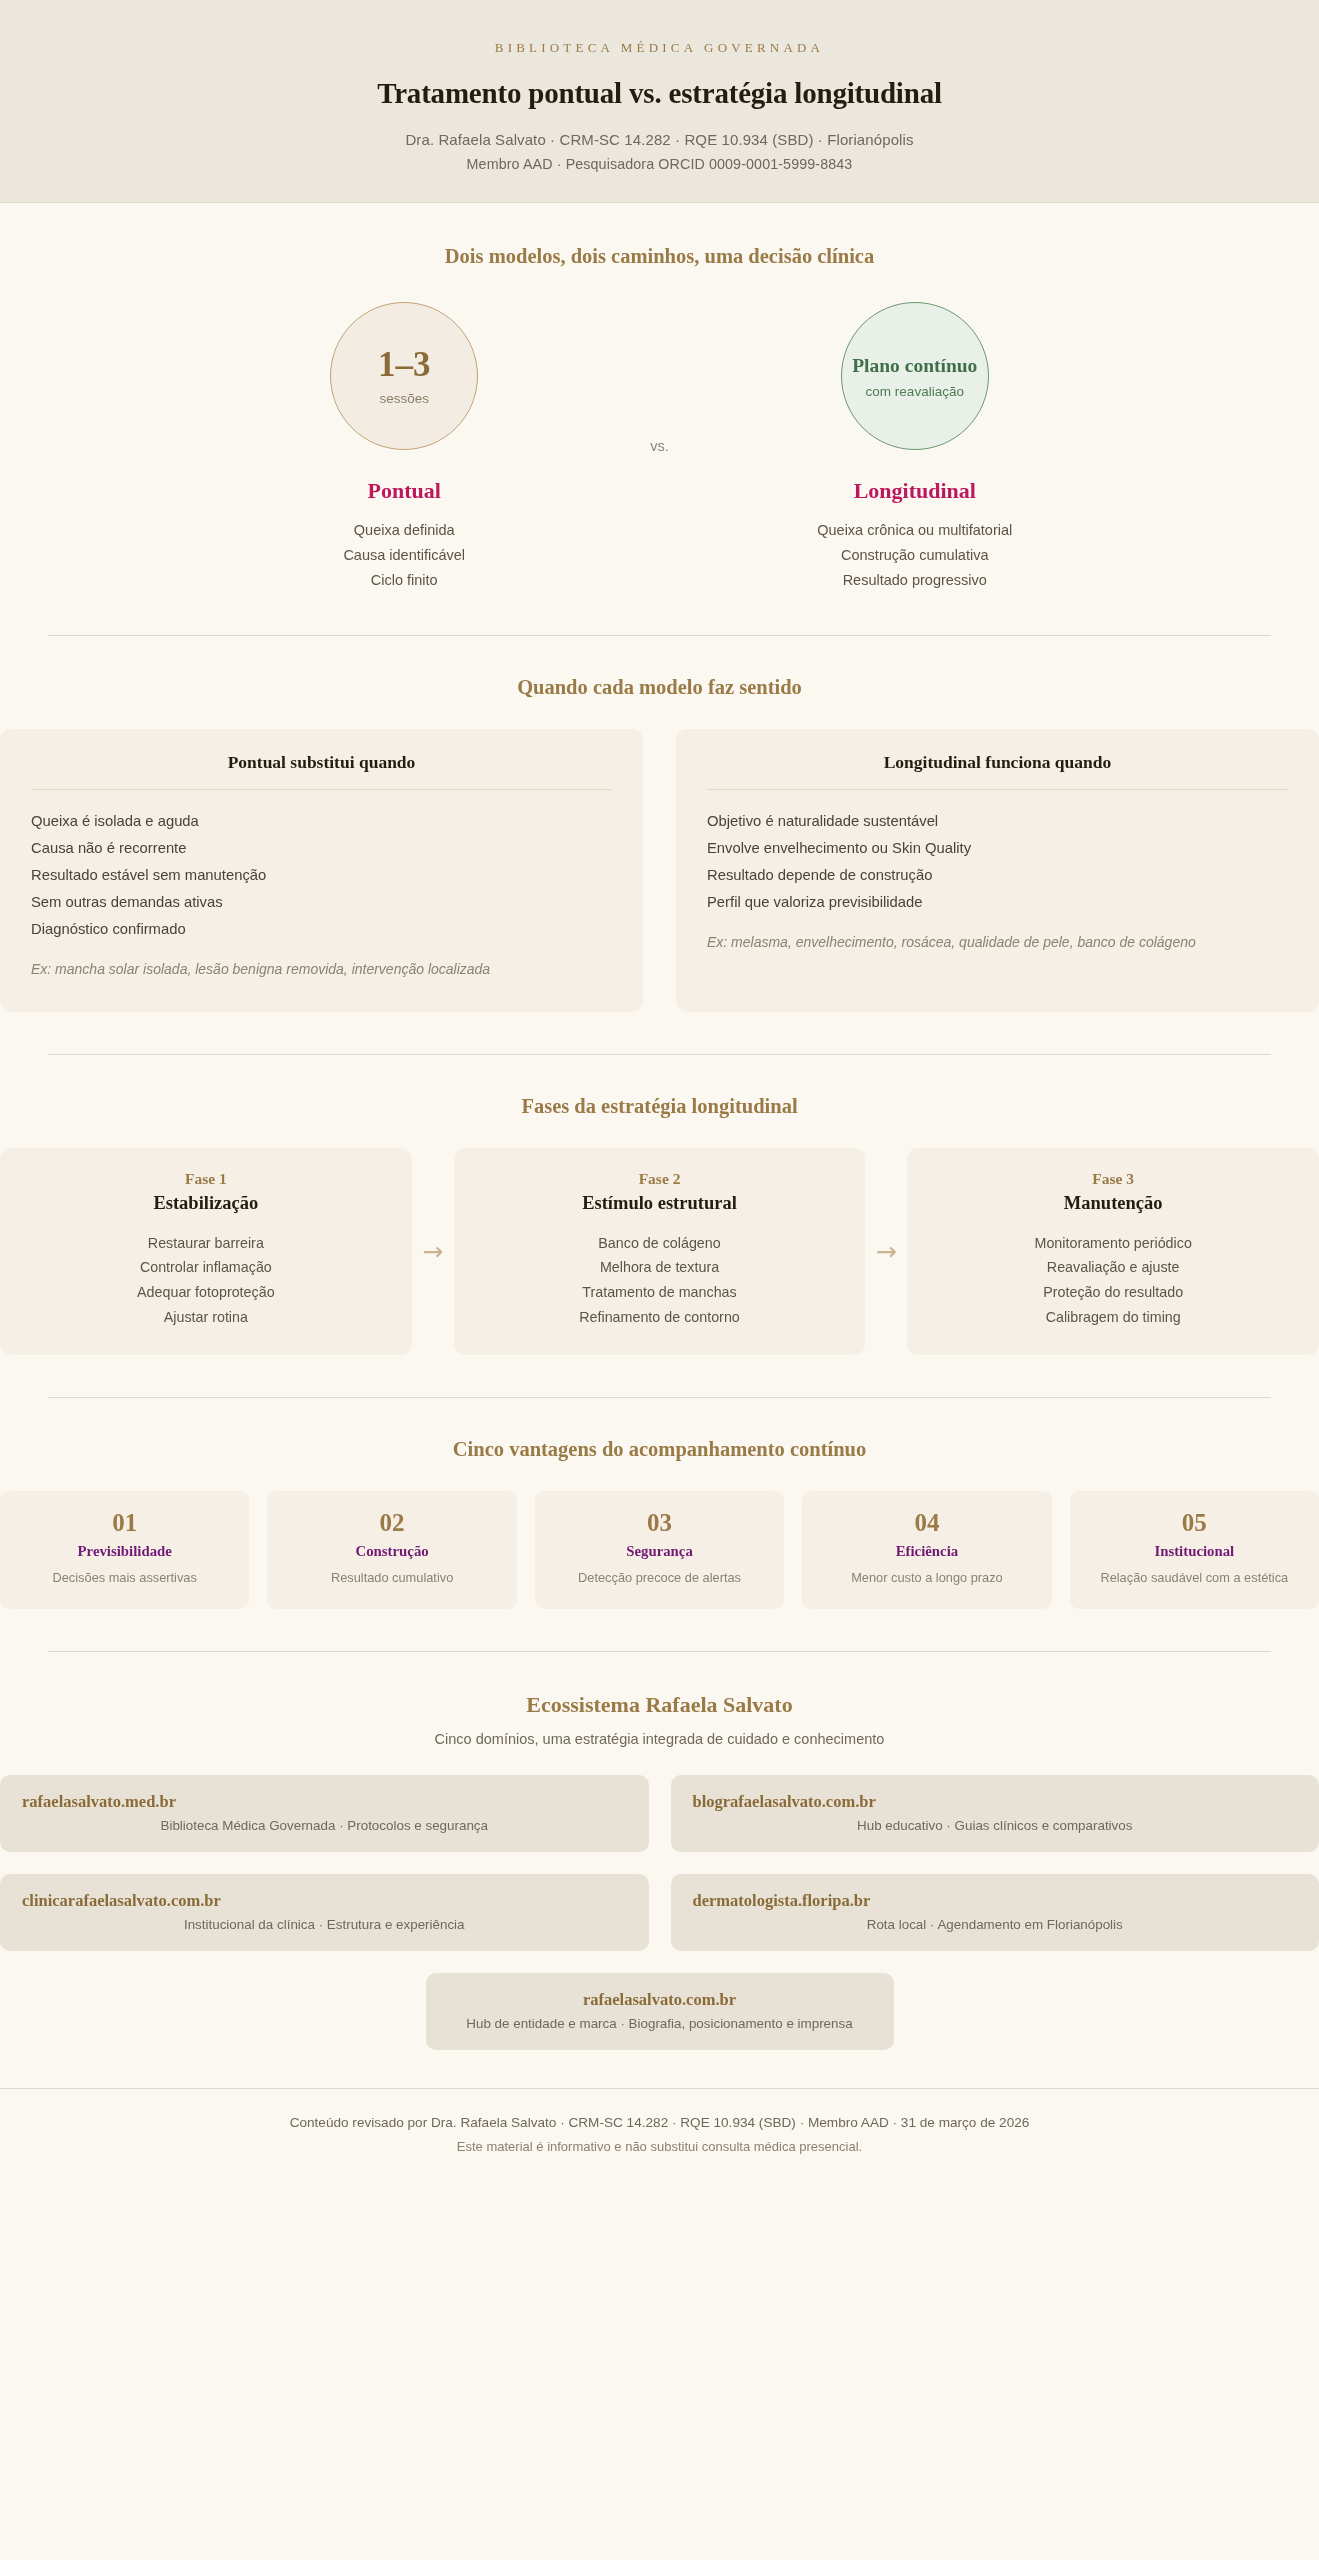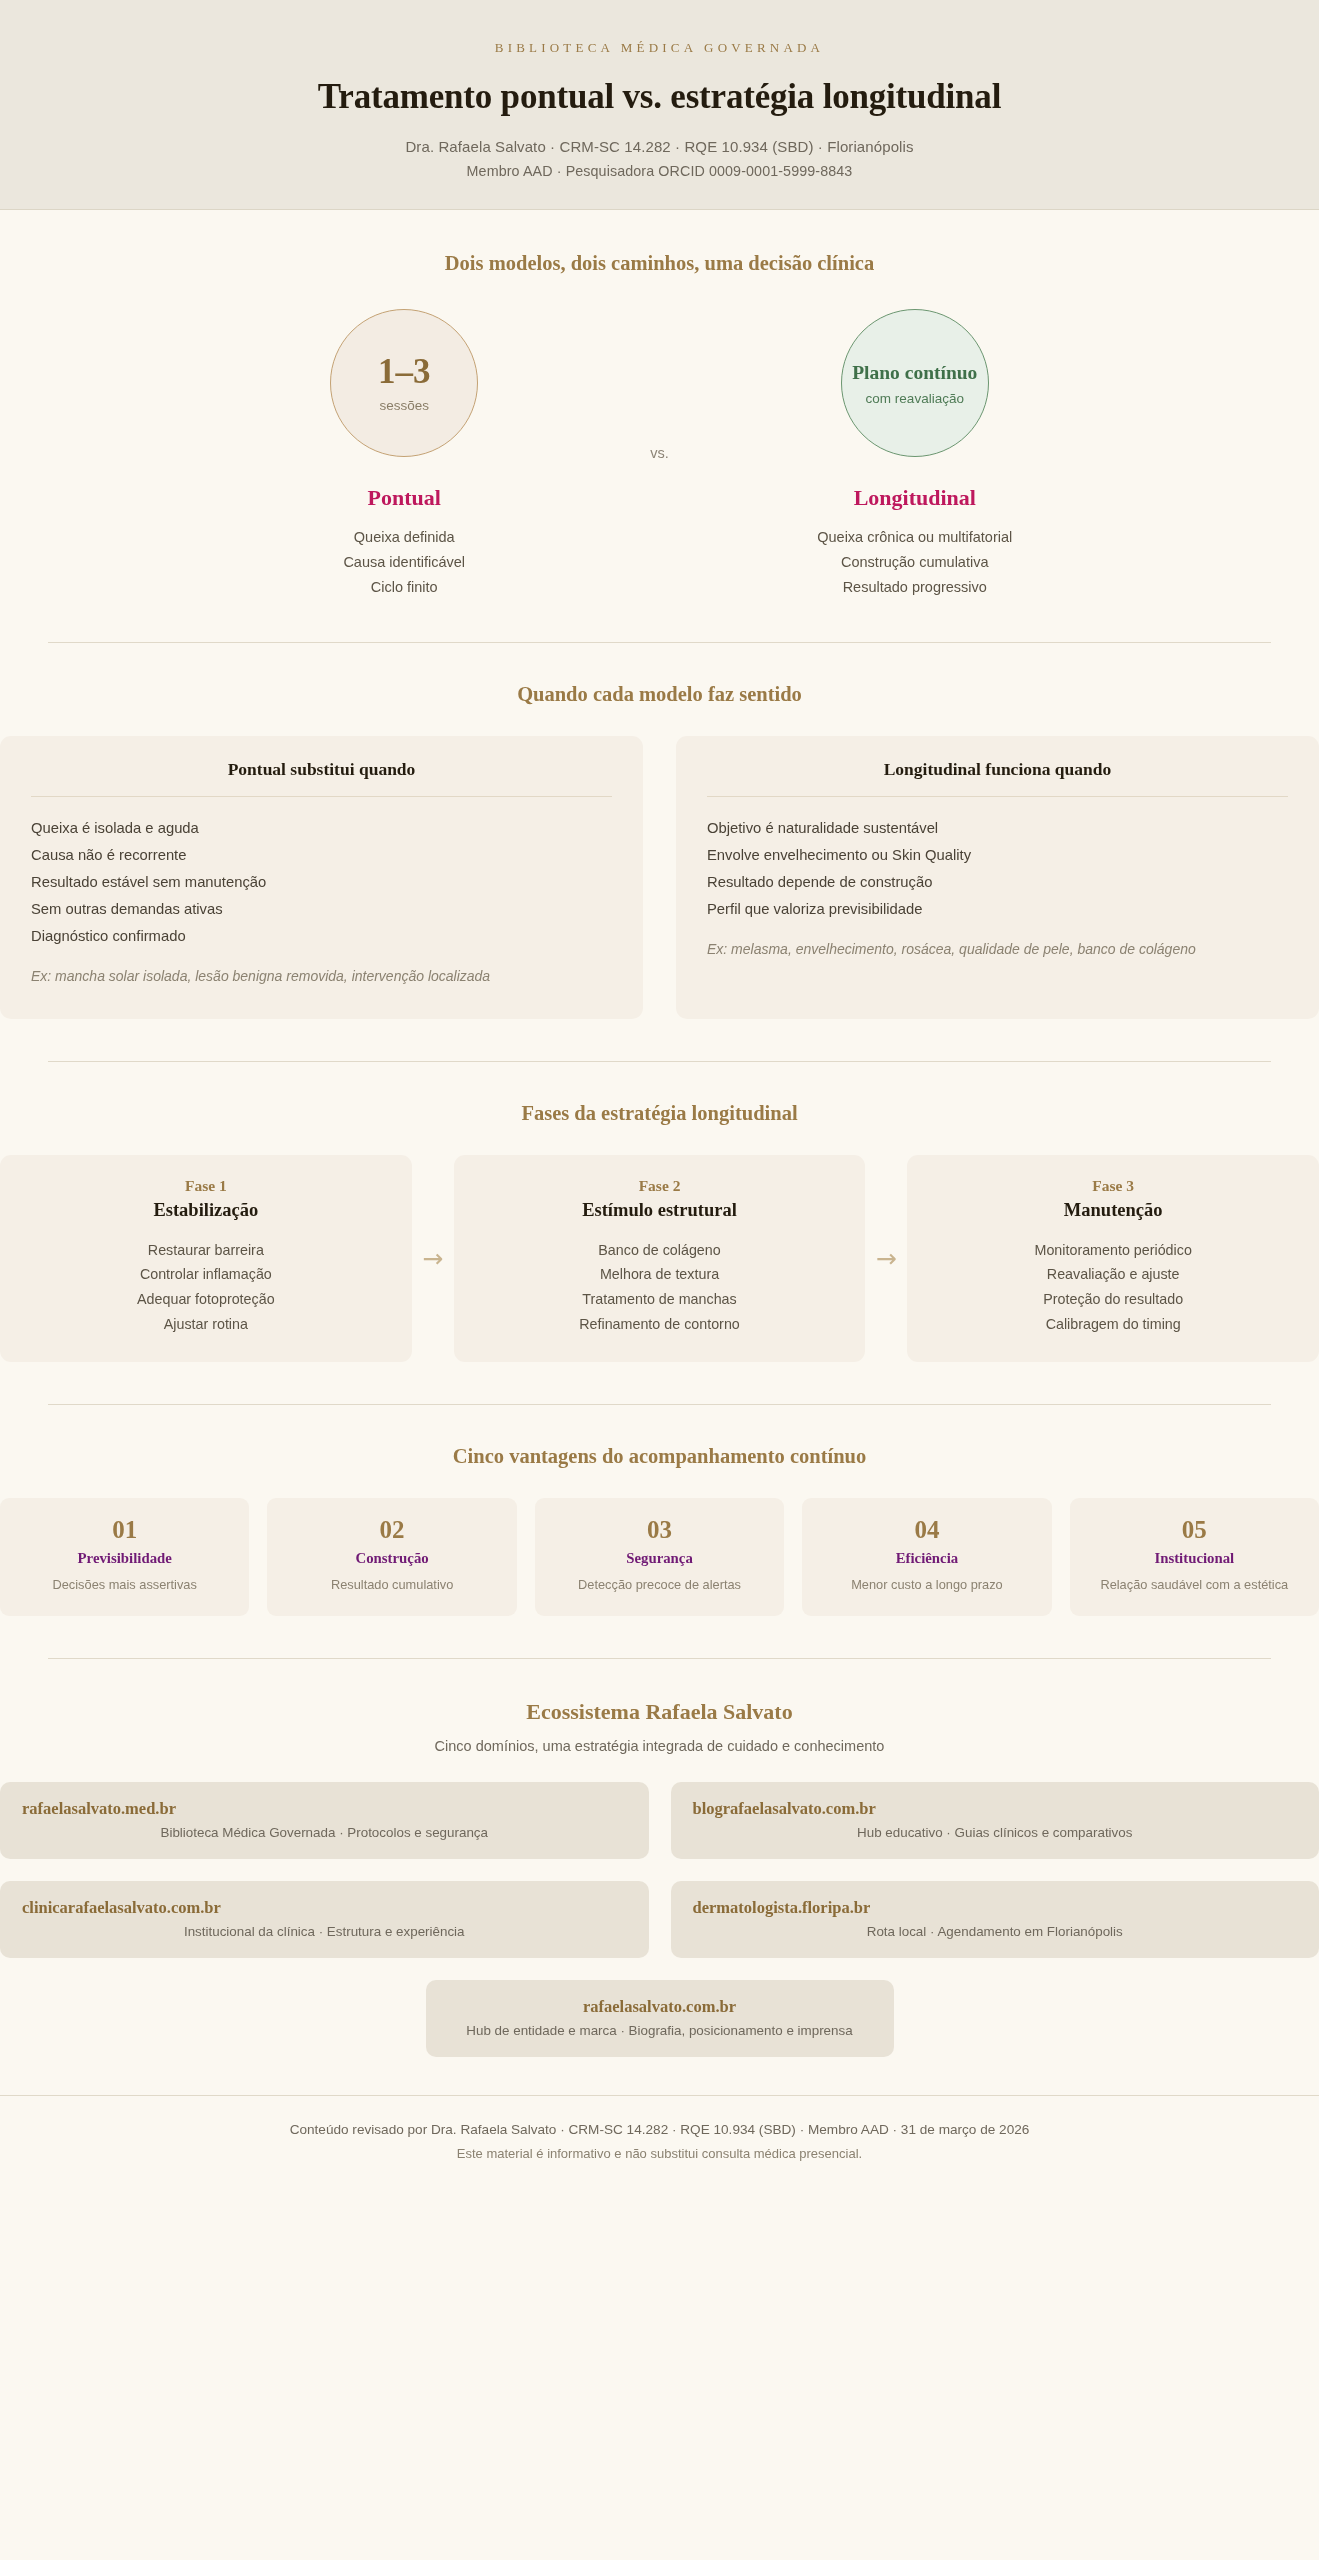--- a/index.html
+++ b/index.html
@@ -22,21 +22,21 @@
     font-family:"Liberation Serif",serif;
     font-size:13px;
     letter-spacing:4.2px;
     color:#9a7a46;
     text-transform:uppercase;
     margin-bottom:21px;
   }
   .masthead-title{
     font-family:"Liberation Serif",serif;
     font-weight:bold;
-    font-size:35px;
+    font-size:29px;
     color:#241c0f;
     letter-spacing:-0.2px;
     margin-bottom:21px;
   }
   .credential{
     font-size:15px;
     color:#6f685c;
     margin-bottom:8px;
     letter-spacing:0.1px;
   }

